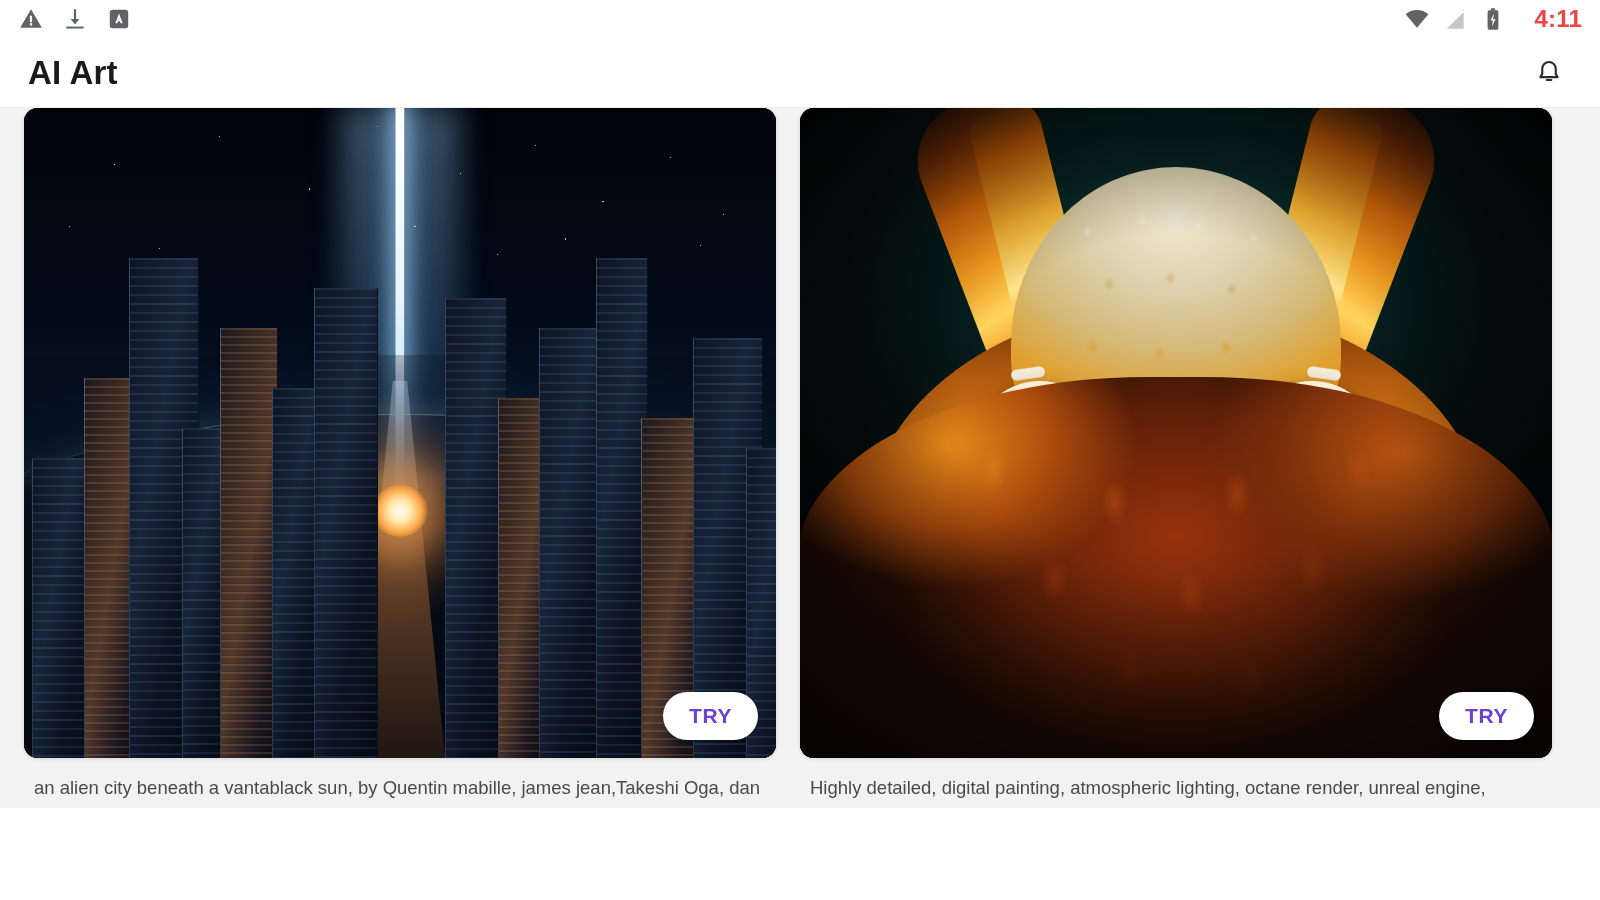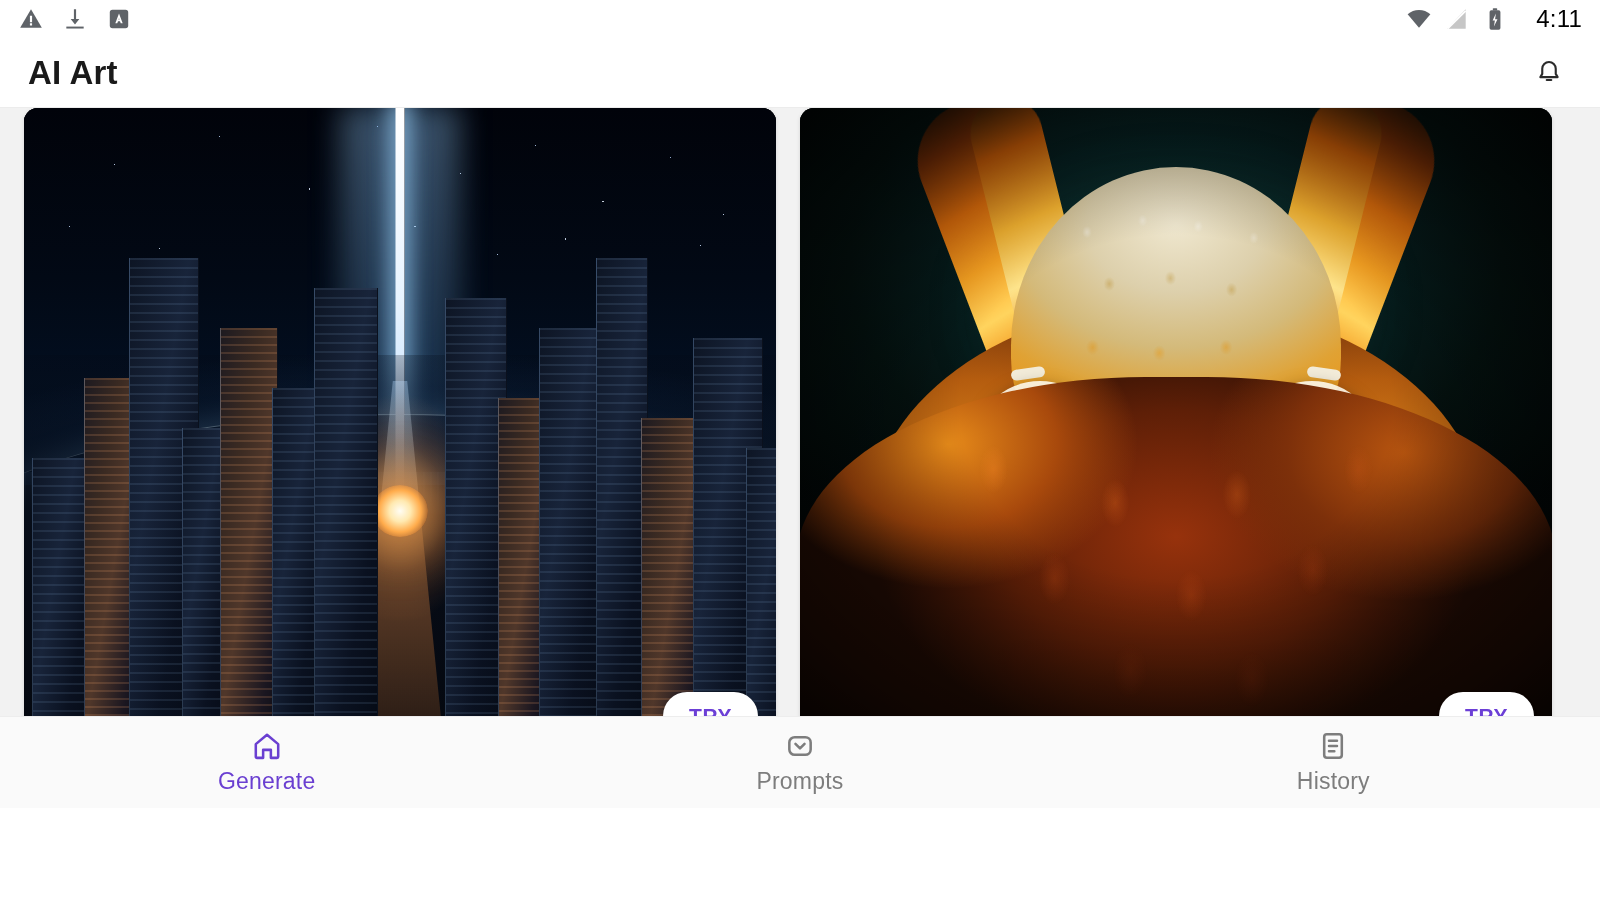--- a/index.html
+++ b/index.html
@@ -14,21 +14,21 @@
   .status-bar {
     height: 38px; width: 100%;
     background: #ffffff;
     display: flex; align-items: center;
     padding: 0 18px;
   }
   .status-left { display: flex; align-items: center; gap: 18px; }
   .status-right { margin-left: auto; display: flex; align-items: center; gap: 12px; }
   .sb-icon { width: 26px; height: 26px; display: block; fill: #5f6368; }
   .status-time {
-    font-size: 24px; color: #000000; font-weight: 400;
+    font-size: 24px; color: #ef4444; font-weight: 700;
     letter-spacing: .2px; margin-left: 16px;
   }
 
   
   .app-bar {
     height: 70px; width: 100%;
     background: #ffffff;
     display: flex; align-items: center;
     padding: 0 28px;
     border-bottom: 1px solid #ececec;
@@ -440,39 +440,13 @@
           <div class="chest"></div>
           <div class="vignette"></div>
         </div>
         <button class="try-btn">TRY</button>
       </div>
       <div class="caption">Highly detailed, digital painting, atmospheric lighting, octane render, unreal engine, professional, eagle owl, vivid colors, fantasy art, vibrant, intricate, smooth, sharp focus, illustration, concept art, elegant</div>
     </div>
 
   </div>
 
-  <div class="bottom-nav">
-
-    <div class="nav-item active">
-      <svg class="nav-icon" viewBox="0 0 24 24">
-        <path d="M3.6 10.6 L12 3.6 l8.4 7 V20 a.9.9 0 0 1-.9.9h-4.6v-6H9.1v6H4.5A.9.9 0 0 1 3.6 20Z" stroke-linejoin="round"></path>
-      </svg>
-      <span class="nav-label">Generate</span>
-    </div>
-
-    <div class="nav-item inactive">
-      <svg class="nav-icon" viewBox="0 0 24 24">
-        <rect x="4" y="5.4" width="16" height="13.2" rx="4"></rect>
-        <path d="M8.6 10.4 L12 13.8 l3.4-3.4" stroke-linecap="round" stroke-linejoin="round"></path>
-      </svg>
-      <span class="nav-label">Prompts</span>
-    </div>
-
-    <div class="nav-item inactive">
-      <svg class="nav-icon" viewBox="0 0 24 24">
-        <rect x="5.4" y="3.2" width="13.2" height="17.6" rx="2"></rect>
-        <path d="M9 8h6M9 12h6M9 16h4" stroke-linecap="round"></path>
-      </svg>
-      <span class="nav-label">History</span>
-    </div>
-
-  </div>
 </div>
 
 </body></html>

